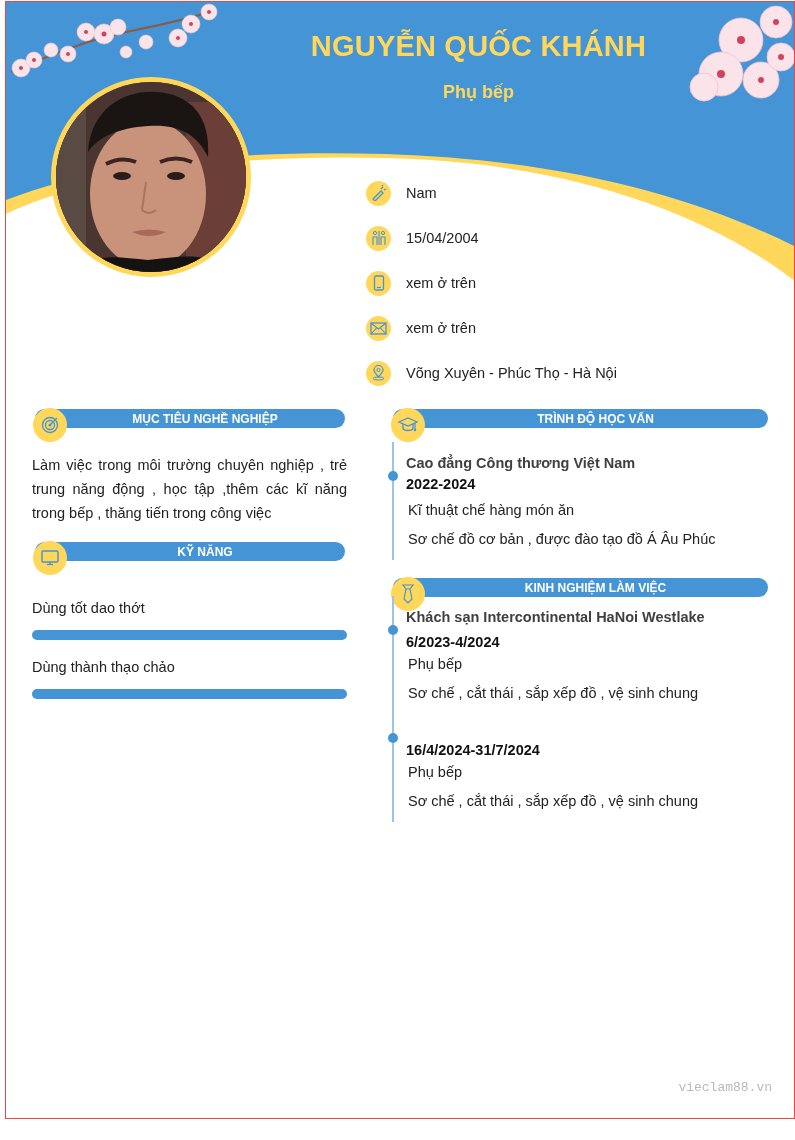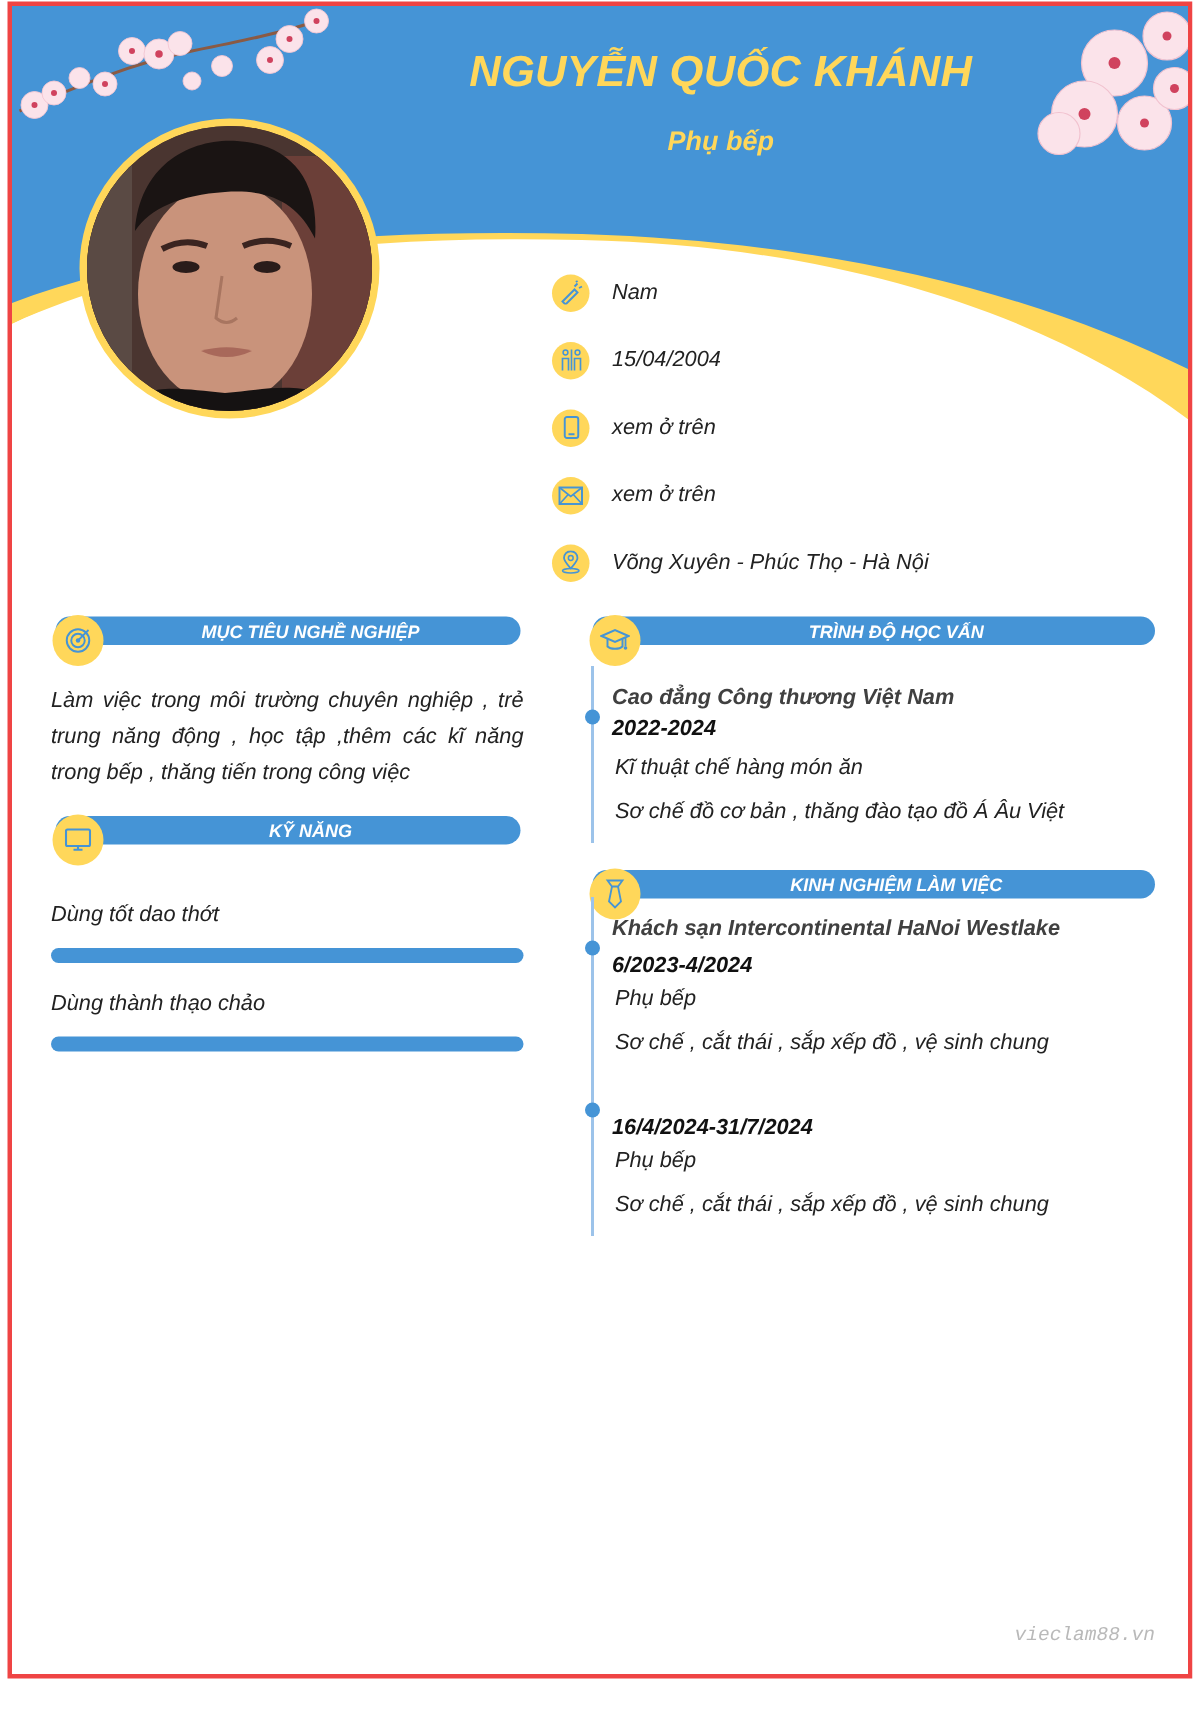--- a/index.html
+++ b/index.html
@@ -1,20 +1,20 @@
 <!DOCTYPE html>
 <html><head>
 <meta charset="utf-8">
 <style>
   * { box-sizing: border-box; margin: 0; padding: 0; }
   html, body { width: 795px; height: 1140px; background: #ffffff; overflow: hidden; }
   body { font-family: "Liberation Sans", "DejaVu Sans", sans-serif; color: #222; position: relative; }
   .page {
     position: absolute; left: 5px; top: 1px; width: 790px; height: 1118px;
-    border: 3px solid #ef4444; background: #fff; overflow: hidden; font-style: italic;
+    border: 1px solid #ef4444; background: #fff; overflow: hidden;
   }
   .header-bg { position: absolute; left: 0; top: 0; width: 790px; height: 290px; }
   .blossom { position: absolute; }
   .name {
     position: absolute; left: 250px; width: 445px; top: 28px; text-align: center;
     font-size: 29px; font-weight: bold; color: #ffd75a; letter-spacing: 0.2px;
   }
   .job {
     position: absolute; left: 250px; width: 445px; top: 80px; text-align: center;
     font-size: 18px; font-weight: bold; color: #ffd75a;
@@ -225,21 +225,21 @@
           <circle cx="17" cy="14" r="1.2" fill="#4594d6"></circle>
         </svg>
     </span>
     <span class="lbl">TRÌNH ĐỘ HỌC VẤN</span>
   </div>
   <div class="timeline-line" style="top:440px;height:118px"></div>
   <div class="dot" style="top:469px"></div>
   <div class="t-title" style="top:453px">Cao đẳng Công thương Việt Nam</div>
   <div class="t-date" style="top:474px">2022-2024</div>
   <div class="t-text" style="top:500px">Kĩ thuật chế hàng món ăn</div>
-  <div class="t-text" style="top:529px">Sơ chế đồ cơ bản , thăng đào tạo đồ Á Âu Việt</div>
+  <div class="t-text" style="top:529px">Sơ chế đồ cơ bản , được đào tạo đồ Á Âu Phúc</div>
 
   <div class="sec-head" style="left:387px;top:576px;width:375px">
     <span class="ic">
       <svg width="14" height="20" viewBox="0 0 14 20">
           <path d="M2,1 L12,1 L9,5 L5,5 Z" stroke="#4594d6" stroke-width="1.2" fill="none"></path>
           <path d="M5,5 L3,15 L7,19 L11,15 L9,5" stroke="#4594d6" stroke-width="1.2" fill="none"></path>
         </svg>
     </span>
     <span class="lbl">KINH NGHIỆM LÀM VIỆC</span>
   </div>

